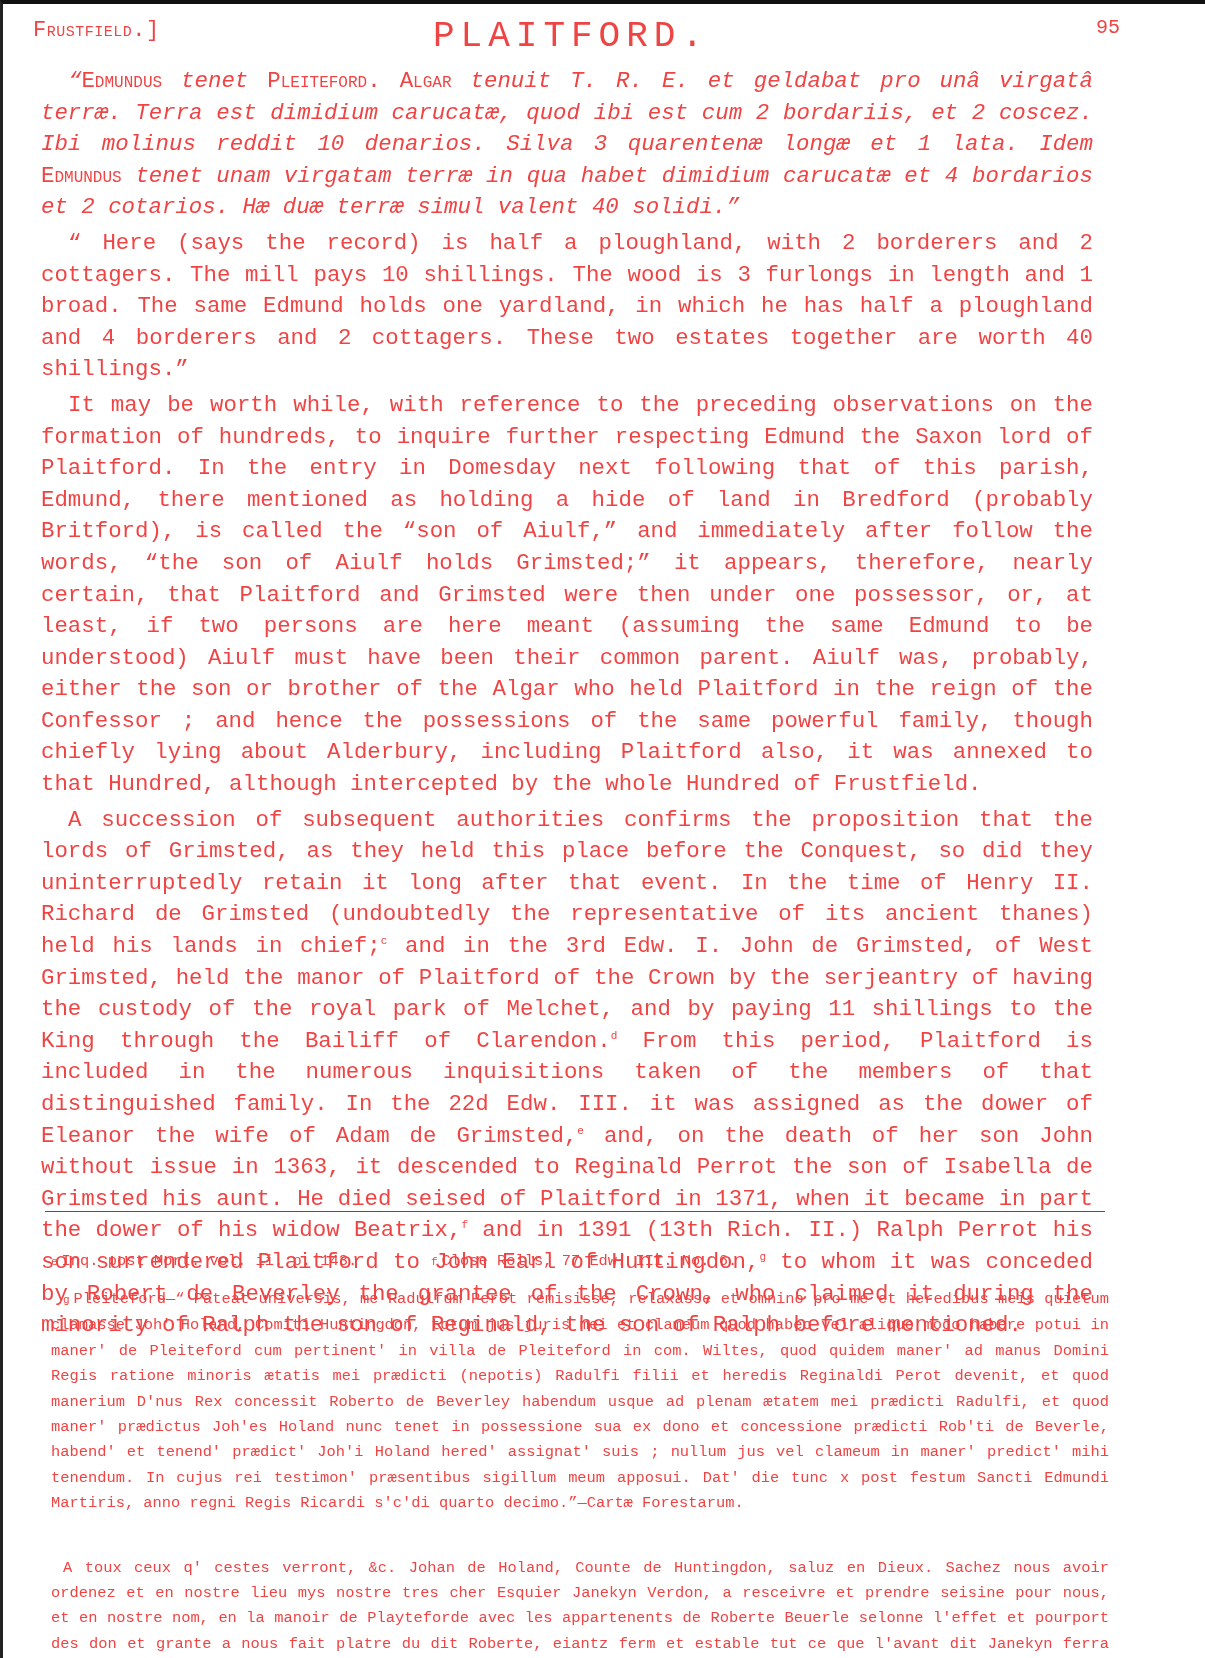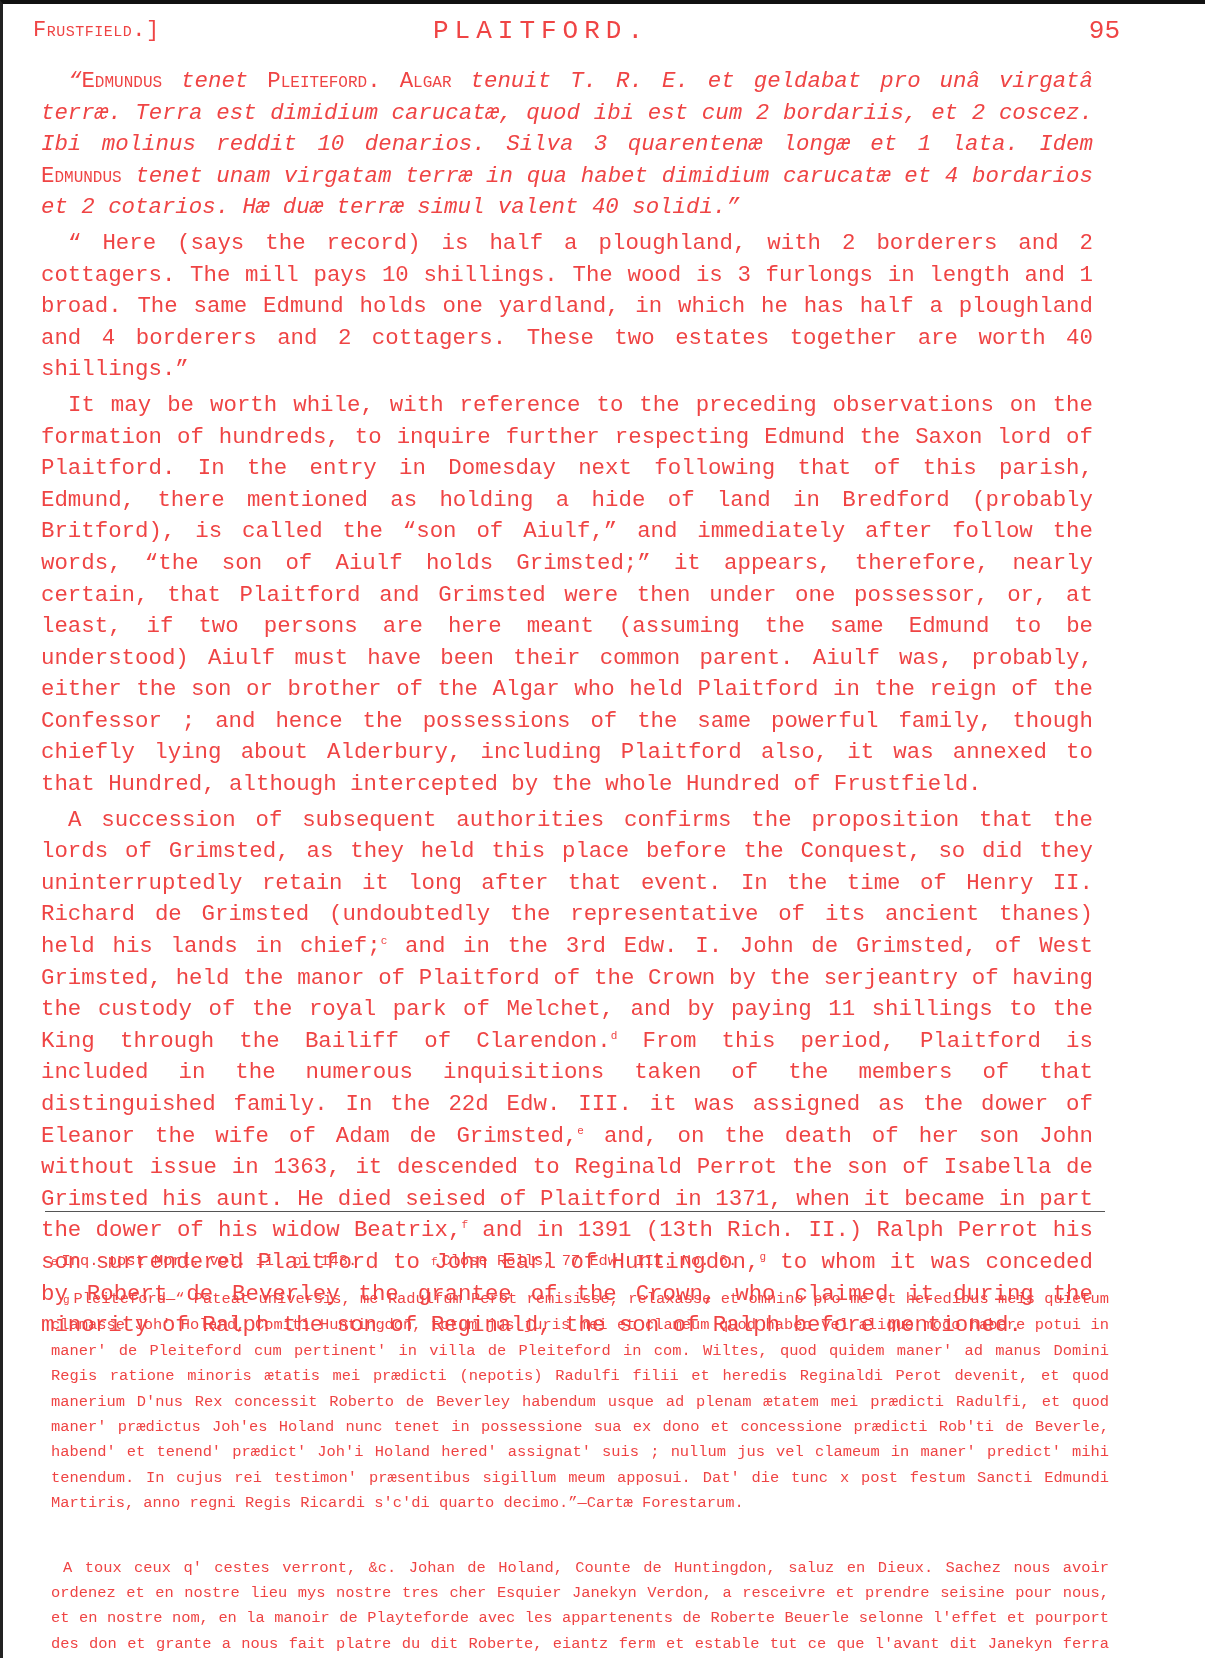--- a/index.html
+++ b/index.html
@@ -5,22 +5,22 @@
   html, body { margin: 0; padding: 0; background: #ffffff; }
   body { width: 1205px; height: 1658px; position: relative; overflow: hidden; }
   .page {
     position: absolute; left: 0; top: 0; width: 1205px; height: 1658px;
     background: #ffffff; box-sizing: border-box;
     border-top: 4px solid #111; border-left: 3px solid #222;
     font-family: Liberation Mono, monospace; color: #ef4444;
   }
   .header { position: absolute; top: 10px; left: 30px; right: 40px; height: 40px; }
   .hdr-left { position: absolute; left: 0; top: 4px; font-size: 22px; font-variant: small-caps; letter-spacing: 0.5px; }
-  .hdr-center { position: absolute; left: 400px; top: 2px; font-size: 26px; letter-spacing: 6px; }
-  .hdr-right { position: absolute; right: 45px; top: 2px; font-size: 26px; }
+  .hdr-center { position: absolute; left: 400px; top: 2px; font-size: 36px; letter-spacing: 6px; }
+  .hdr-right { position: absolute; right: 45px; top: 2px; font-size: 20px; }
   .main { position: absolute; left: 38px; top: 62px; width: 1068px; font-size: 22.4px; line-height: 31.6px; text-align: justify; }
   .main p { margin: 0 16px 4px 0; text-indent: 27px; }
   .main p.latin { font-style: italic; }
   .sc { font-style: normal; font-variant: small-caps; }
   sup { font-size: 11px; vertical-align: 8px; line-height: 0; }
   .rule { position: absolute; left: 42px; top: 1207px; width: 1060px; height: 0; border-top: 1.5px solid #555; }
   .notes { position: absolute; left: 48px; top: 1245px; width: 1058px; font-size: 15.4px; line-height: 25.4px; }
   .note-row { position: relative; height: 25px; white-space: nowrap; }
   .note-row span.col2 { position: absolute; }
   .note-g { margin-top: 13px; text-align: justify; text-indent: 12px; }

